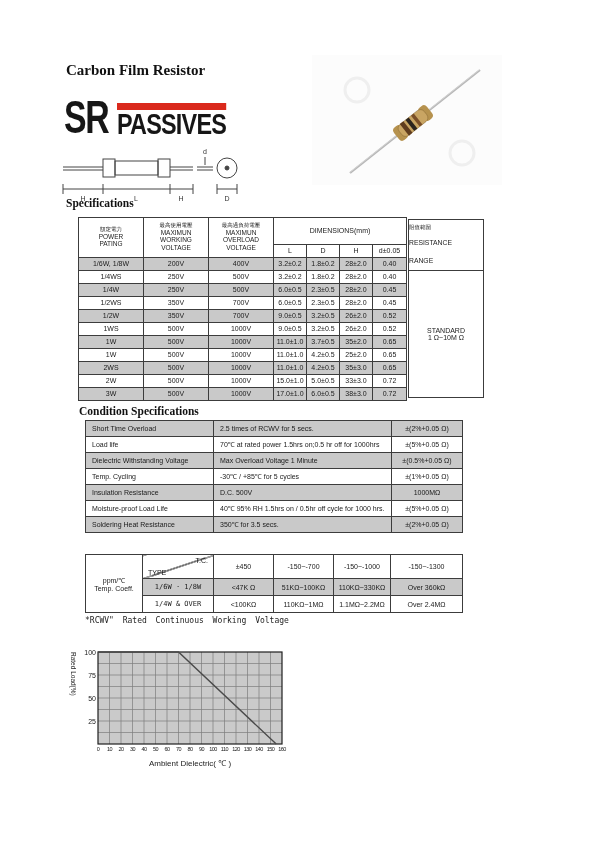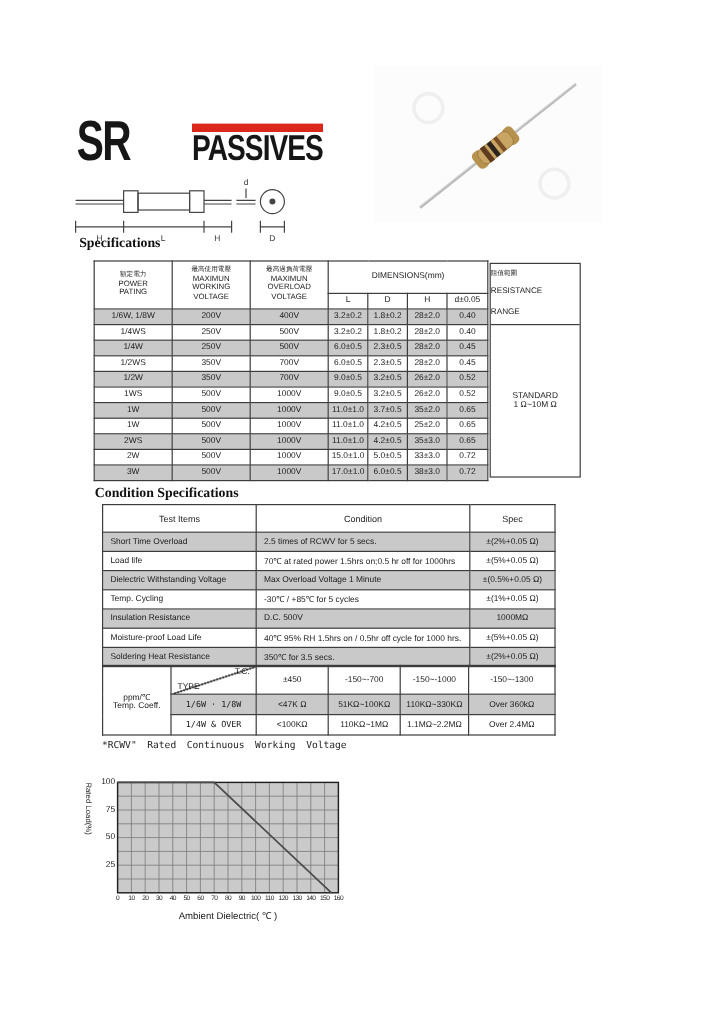--- a/index.html
+++ b/index.html
@@ -2,21 +2,21 @@
 <html><head>
 <meta charset="utf-8">
 <style>
   * { margin:0; padding:0; box-sizing:border-box; }
   body { background:#888; font-family:"Liberation Sans", sans-serif; }
   .page { position:relative; width:600px; height:849px; background:#ffffff; margin:0 auto; overflow:hidden; color:#1a1a1a; }
 
   .title { position:absolute; left:66px; top:62px; font-family:"Liberation Serif", serif; font-weight:bold; font-size:15px; color:#111; }
 
   
-  .logo { position:absolute; left:64px; top:98px; display:flex; align-items:flex-end;gap:43px; }
+  .logo { position:absolute; left:64px; top:98px; display:flex; align-items:flex-end; }
   .logo-sr { font-size:47px; font-weight:bold; color:#161616; line-height:0.82; transform:scaleX(0.72); transform-origin:left bottom; letter-spacing:-2px; }
   .logo-right { display:flex; flex-direction:column; transform:scaleX(0.78); transform-origin:left bottom; margin-left:-8px; }
   .logo-bar { height:7px; width:100%; margin-bottom:1px; }
   .logo-passives { font-size:30px; font-weight:bold; color:#161616; line-height:0.85; letter-spacing:-1px; }
 
   .drawing { position:absolute; left:55px; top:146px; }
   .photo { position:absolute; left:312px; top:55px; width:190px; height:130px; background:#fcfcfc; }
 
   .h2 { position:absolute; font-family:"Liberation Serif", serif; font-weight:bold; font-size:11.5px; color:#111; }
   .h2.spec { left:66px; top:197px; }
@@ -66,20 +66,21 @@
   .plot { position:absolute; left:30px; top:6px; width:184px; height:92px; }
   .xticks { position:absolute; left:30px; top:100px; width:184px; height:8px; }
   .xticks span { position:absolute; top:0; transform:translateX(-50%); font-size:5.5px; letter-spacing:-0.5px; }
   .xlab { position:absolute; left:30px; top:111px; width:184px; text-align:center; font-size:8px; color:#222; }
 </style>
 </head>
 <body>
 
 <div class="page">
 
+  <div class="title">Carbon Film Resistor</div>
 
   <div class="logo">
     <span class="logo-sr">SR</span>
     <span class="logo-right">
       <span class="logo-bar" style="background:#da291c;"></span>
       <span class="logo-passives">PASSIVES</span>
     </span>
   </div>
 
   <svg class="drawing" width="200" height="58" viewBox="0 0 200 58">
@@ -276,25 +277,20 @@
 
   <div class="h2 elec">Condition Specifications</div>
 
   <table class="elec-table">
     <colgroup>
         <col style="width:128px">
         <col style="width:178px">
         <col style="width:71px">
       </colgroup>
     <tbody>
-        <tr class="ehdr">
-      <td>Test Items</td>
-      <td>Condition</td>
-      <td>Spec</td>
-    </tr>
     <tr class="gray">
           <td class="lft">Short Time Overload</td>
           <td class="lft">2.5 times of RCWV for 5 secs.</td>
           <td>±(2%+0.05 Ω)</td>
         </tr>
     <tr>
           <td class="lft">Load life</td>
           <td class="lft">70℃ at rated power 1.5hrs on;0.5 hr off for 1000hrs</td>
           <td>±(5%+0.05 Ω)</td>
         </tr>

